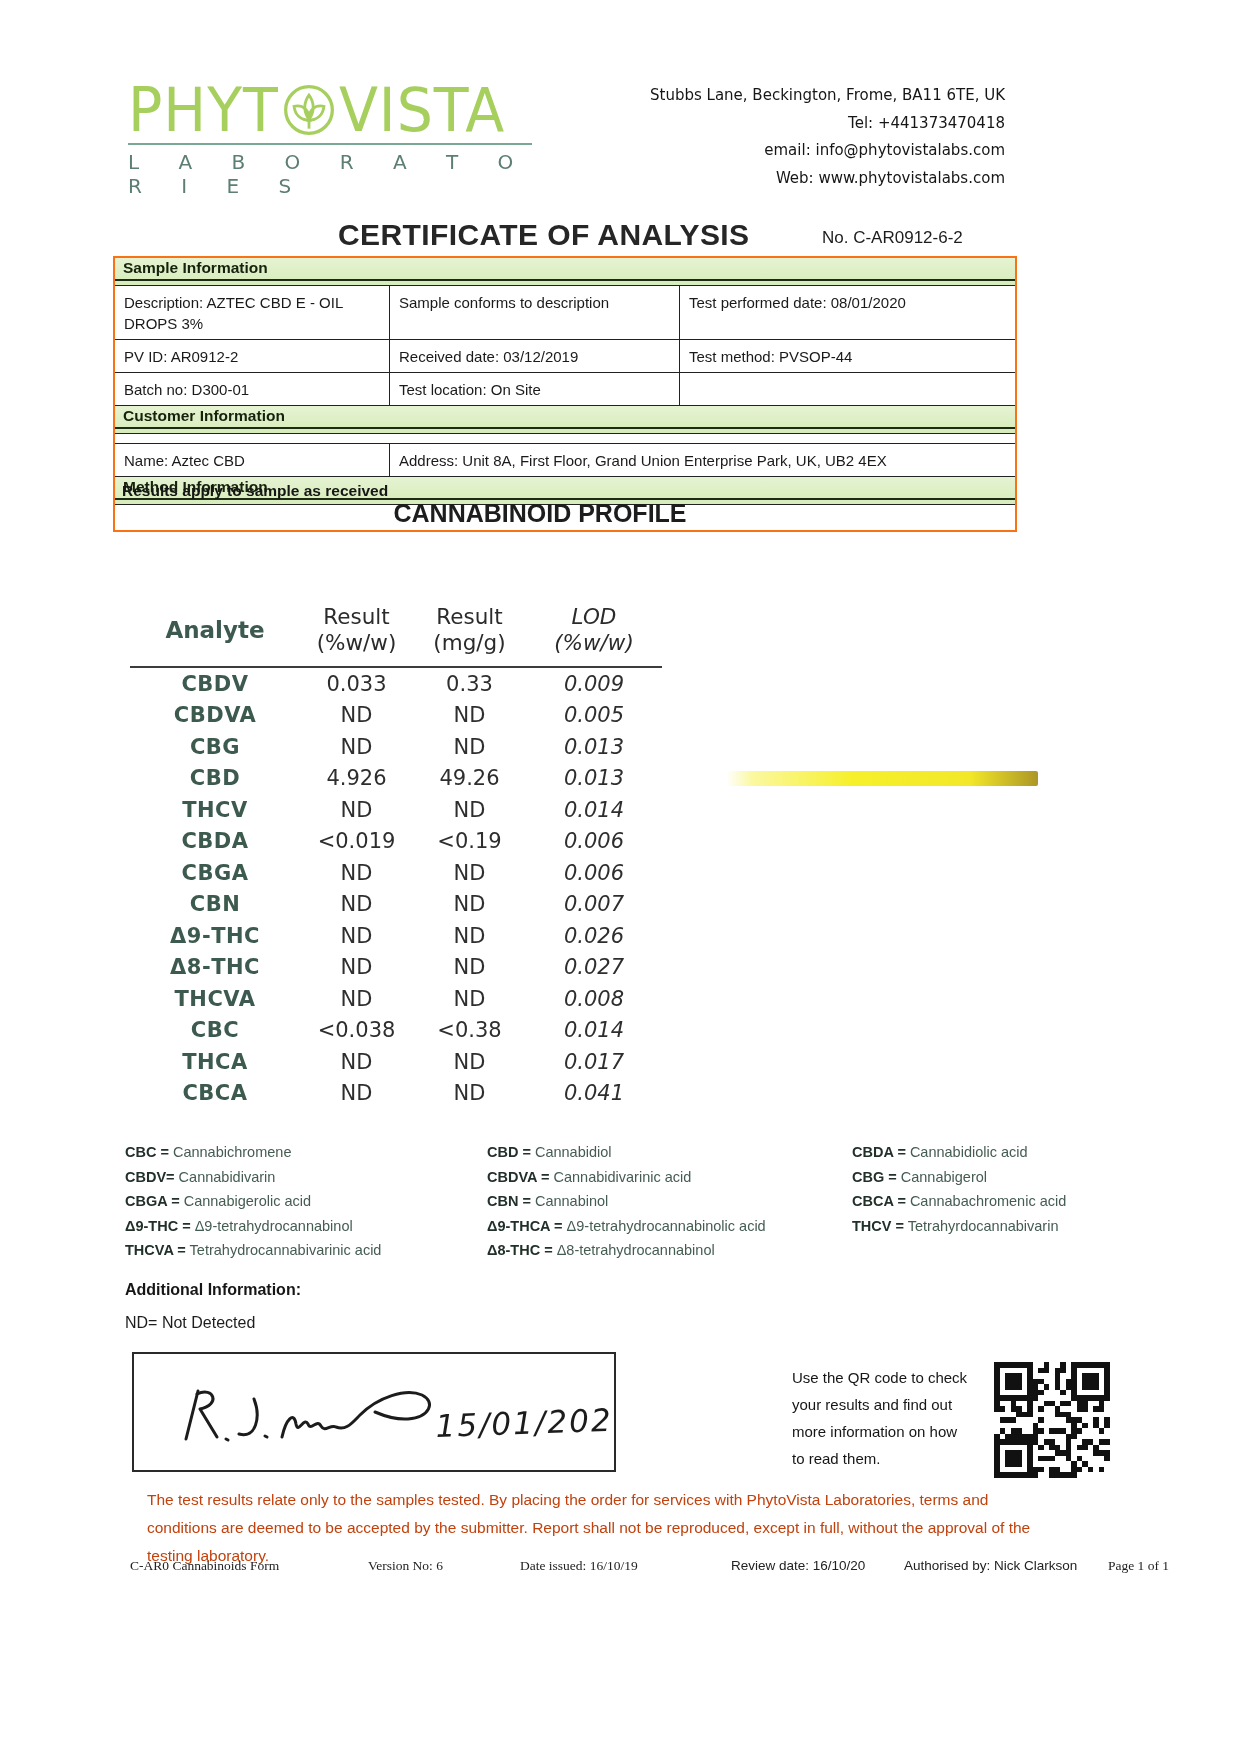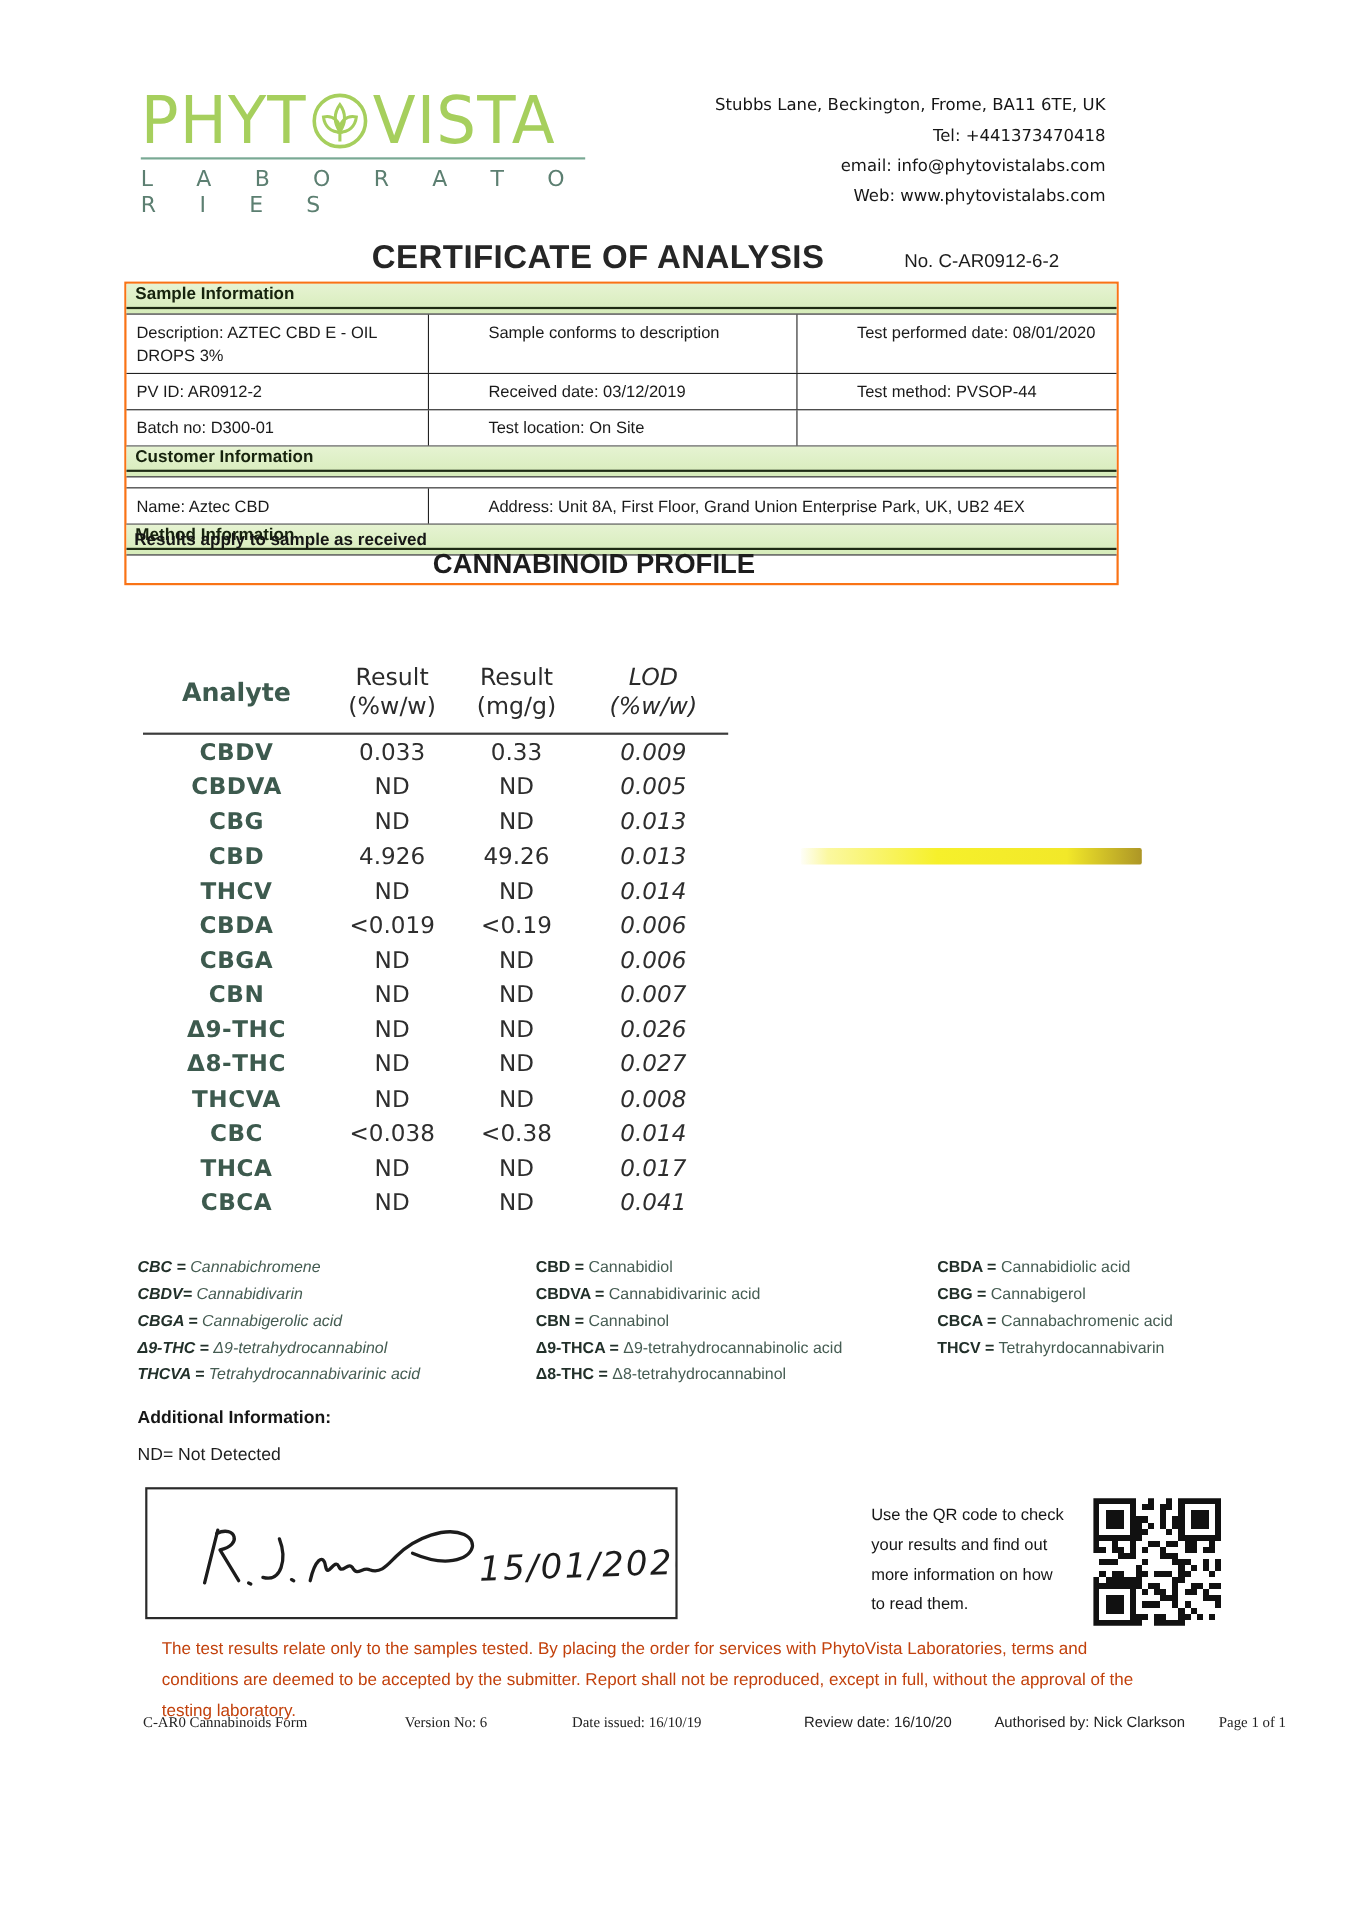--- a/index.html
+++ b/index.html
@@ -22,21 +22,21 @@
   
   .coa-title{position:absolute;left:338px;top:218px;font-size:30px;font-weight:bold;color:#262626;letter-spacing:0.4px;}
   .coa-no{position:absolute;left:822px;top:228px;font-size:17px;color:#1c1c1c;}
 
   
   .itable{position:absolute;left:113px;top:256px;width:900px;border:2px solid #f97316;font-size:15px;background:#fff;}
   .band{background:linear-gradient(180deg,#e6f3d2,#d6ecba);border-bottom:1.5px solid #222;}
   .band span{display:block;border-bottom:2px solid #1e2b14;padding:1px 8px 2px;
              font-weight:bold;font-size:15.5px;color:#16220d;}
   .band::after{content:"";display:block;height:4px;}
-  .irow{display:flex;border-bottom:1.5px solid #222;gap:45px;}
+  .irow{display:flex;border-bottom:1.5px solid #222;}
   .irow:last-child{border-bottom:none;}
   .icell{padding:6px 9px 5px;border-right:1.5px solid #222;box-sizing:border-box;line-height:21px;}
   .icell:last-child{border-right:none;}
   .c1{width:275px;flex:0 0 auto;}
   .c2{width:290px;flex:0 0 auto;}
   .c3{flex:1;}
   .cw{flex:1;}
   .spacer{height:9px;}
   .emptyrow{height:25px;}
 
@@ -56,21 +56,21 @@
   .ct-name{font-weight:bold;color:#3d5a4e;font-size:21px;text-align:center;letter-spacing:0.5px;}
   .ct-val{font-size:21px;color:#2e2e2e;text-align:center;}
   .ct-lod{font-size:21px;color:#2e2e2e;text-align:center;font-style:italic;}
 
   .hl-bar{position:absolute;left:728px;top:771px;width:310px;height:15px;border-radius:2px;
           background:linear-gradient(90deg,rgba(250,250,210,0.15) 0%,#fbf8a0 8%,#f6f02b 40%,#f2e829 78%,#ad9626 100%);}
 
   
   .legend{position:absolute;left:125px;top:1140px;width:1005px;display:flex;font-size:14.5px;}
   .lcol{display:flex;flex-direction:column;}
-  .lcol1{width:362px;font-style:italic;}
+  .lcol1{width:362px;}
   .lcol2{width:365px;}
   .lcol3{flex:1;}
   .lrow{line-height:24.5px;white-space:nowrap;}
   .lkey{font-weight:bold;color:#22302a;}
   .lval{color:#455c52;}
 
   
   .add-title{position:absolute;left:125px;top:1281px;font-weight:bold;font-size:16px;color:#161616;}
   .nd-note{position:absolute;left:125px;top:1314px;font-size:16px;color:#1d1d1d;}
   .sig-box{position:absolute;left:132px;top:1352px;width:480px;height:116px;border:2px solid #2a2a2a;}

